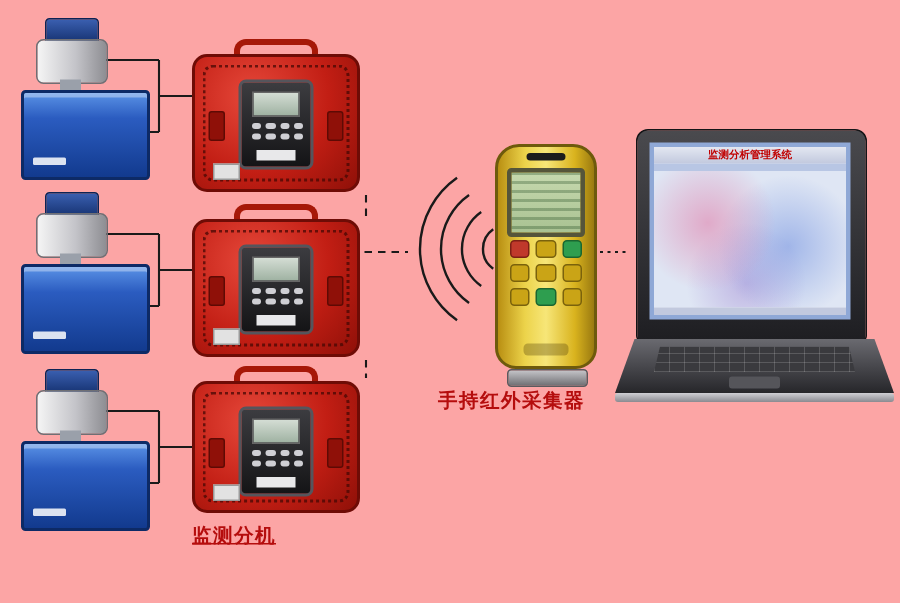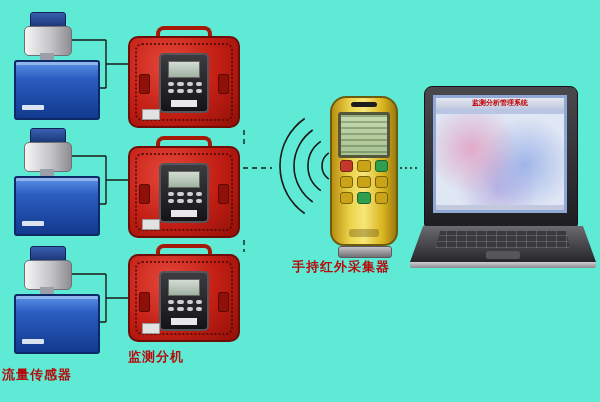--- a/index.html
+++ b/index.html
@@ -1,17 +1,17 @@
 <!DOCTYPE html>
 <html><head>
 <meta charset="utf-8">
 <style>
   html,body { margin:0; padding:0; }
   .canvas {
-    position:relative; width:600px; height:402px; background:#5eead4;
+    position:relative; width:600px; height:402px; background:#fca5a5;
     overflow:hidden; font-family:"DejaVu Sans", sans-serif;
   }
   .wires { position:absolute; left:0; top:0; pointer-events:none; }
 
   
   .sensor { position:absolute; width:100px; height:106px; }
   .s-cap  { position:absolute; left:16px; top:0; width:34px; height:16px;
             background:linear-gradient(#3a5fb0,#14306e); border-radius:3px; border:1px solid #0d2354; }
   .s-body { position:absolute; left:10px; top:14px; width:46px; height:28px;
             background:linear-gradient(90deg,#f5f5f5,#c4c4c9 55%,#8d8d92);
@@ -102,21 +102,21 @@
                       #3a3a3e; }
   .lt-pad { position:absolute; left:50%; top:165px; transform:translateX(-50%);
             width:34px; height:8px; background:#55555a; border-radius:2px; }
   .lt-edge { position:absolute; left:0; top:176px; width:186px; height:6px;
              background:linear-gradient(#cfcfd4,#8a8a90); border-radius:2px; }
 
   
   .lbl { position:absolute; color:#b50d0d; font-weight:bold; font-size:13px;
          letter-spacing:1px; text-align:left; }
   .lbl-flow    { left:2px;   top:366px; width:110px; }
-  .lbl-monitor { left:128px; top:348px; width:112px; }
+  .lbl-monitor { left:128px; top:348px; width:112px;text-decoration:underline; }
   .lbl-hand    { left:292px; top:258px; width:144px; }
 </style>
 </head>
 <body>
 
 <div class="canvas">
 
   <svg class="wires" width="600" height="402" viewBox="0 0 600 402">
     <g stroke="#1a1a1a" stroke-width="1.4" fill="none">
       <path d="M70,40 H106 M99,88 H106 M106,40 V88 M106,64 H128"></path>
@@ -262,17 +262,16 @@
           <div class="lt-status"></div>
         </div>
       </div>
     </div>
     <div class="lt-base"></div>
     <div class="lt-kb"></div>
     <div class="lt-pad"></div>
     <div class="lt-edge"></div>
   </div>
 
-  <div class="lbl lbl-flow">流量传感器</div>
   <div class="lbl lbl-monitor">监测分机</div>
   <div class="lbl lbl-hand">手持红外采集器</div>
 
 </div>
 
 </body></html>

